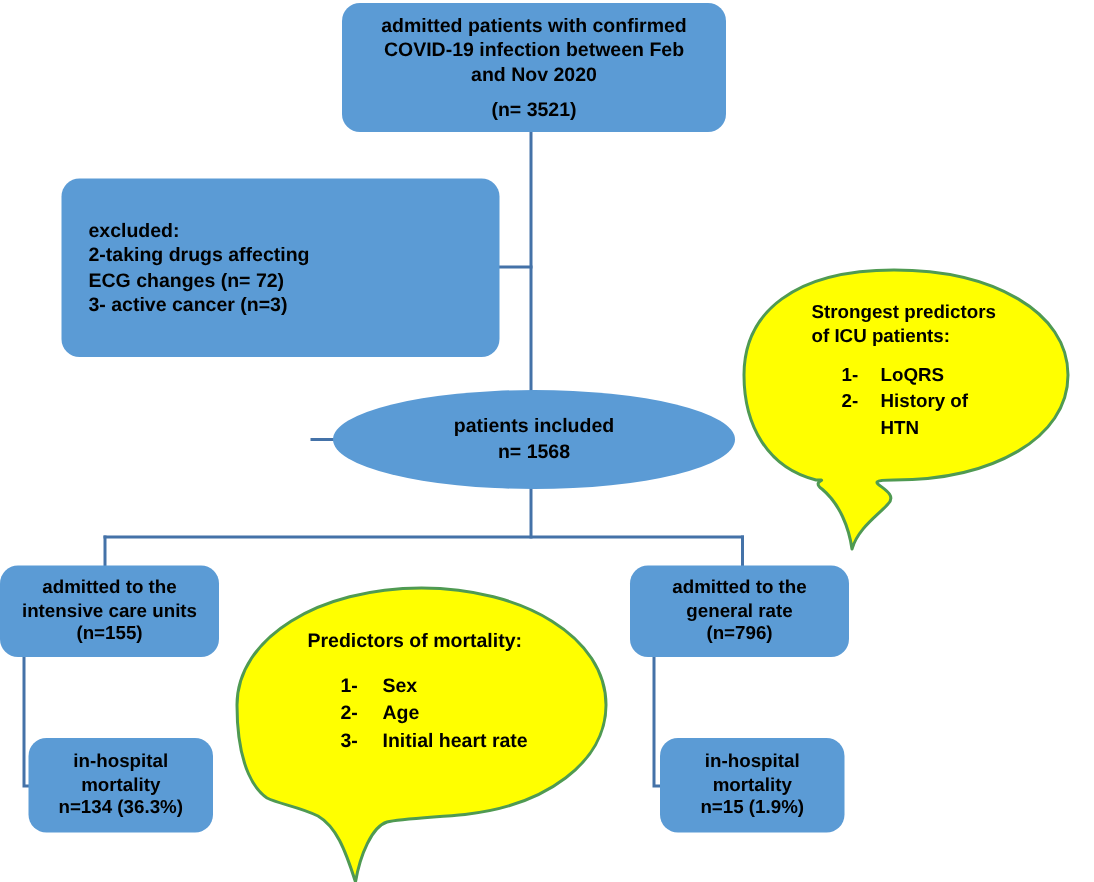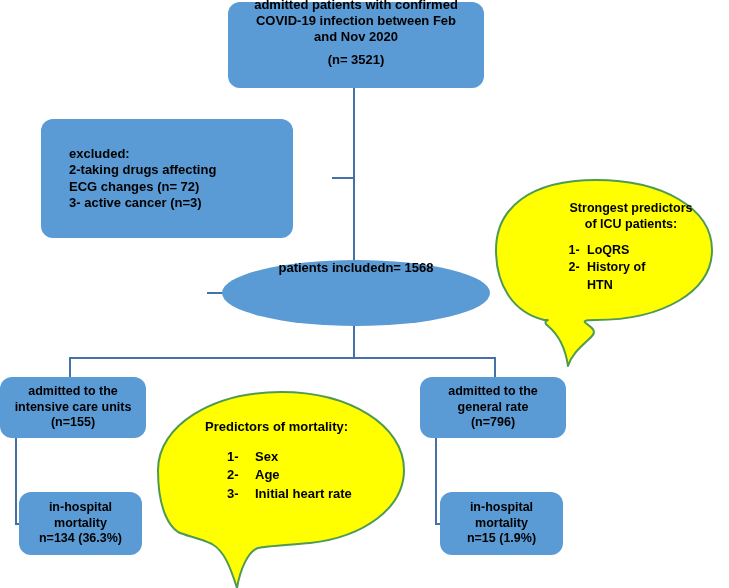--- a/index.html
+++ b/index.html
@@ -48,21 +48,21 @@
 
   
   .ellipse {
     position: absolute;
     z-index: 2;
     background: #5b9bd5;
     border-radius: 50%;
     color: #000000;
     font-weight: bold;
     display: flex;
-    flex-direction: row;
+    flex-direction: column;
     justify-content: center;
     text-align: center;
   }
   .ellipse .line { line-height: 1.3; }
 
   
   .callout {
     position: absolute;
     z-index: 3;
   }
@@ -114,28 +114,28 @@
       <path d="M 70 358 L 495 358"></path>
       <path d="M 70 358 L 70 377"></path>
       <path d="M 495 358 L 495 377"></path>
 
       <path d="M 16 438 L 16 524 L 52 524"></path>
 
       <path d="M 436 438 L 436 524 L 466 524"></path>
     </g>
   </svg>
 
-  <div class="box center" style="left:228px; top:2px; width:256px; height:86px; font-size:13px; padding:20px 8px;justify-content:flex-end;">
+  <div class="box center" style="left:228px; top:2px; width:256px; height:86px; font-size:13px; padding:20px 8px;">
     <div class="line">admitted patients with confirmed</div>
     <div class="line">COVID-19 infection between Feb</div>
     <div class="line">and Nov 2020</div>
     <div class="line" style="margin-top:7px;">(n= 3521)</div>
   </div>
 
-  <div class="box left" style="left:41px; top:119px; width:252px; height:119px; font-size:13px; padding:6px 28px;">
+  <div class="box left" style="left:41px; top:119px; width:292px; height:119px; font-size:13px; padding:6px 18px;">
     <div class="line">excluded:</div>
     <div class="line">2-taking drugs affecting</div>
     <div class="line">ECG changes (n= 72)</div>
     <div class="line">3- active cancer (n=3)</div>
   </div>
 
   <div class="ellipse" style="left:222px; top:260px; width:268px; height:66px; font-size:13px;">
     <div class="line">patients included</div>
     <div class="line">n= 1568</div>
   </div>
@@ -169,21 +169,21 @@
       <path d="M 596 180
                C 662 180, 712 208, 712 250
                C 712 292, 662 320, 596 320
                C 568 320, 602 326, 592 336
                C 586 343, 572 352, 568 366
                C 566 352, 560 336, 548 326
                C 540 320, 554 320, 544 320
                C 512 312, 496 284, 496 250
                C 496 208, 530 180, 596 180 Z" fill="#ffff00" stroke="#4f9a52" stroke-width="2" stroke-linejoin="round"></path>
     </svg>
-    <div class="callout-text" style="left:541px; top:200px; width:180px; font-size:12.5px;text-align:center;">
+    <div class="callout-text" style="left:541px; top:200px; width:180px; font-size:12.5px;">
       <div class="hd">Strongest predictors</div>
       <div class="hd">of ICU patients:</div>
       <ul class="callout-list" style="margin-top:9px; padding-left:20px;">
         <li>
           <span class="num" style="width:26px;">1-</span>
           <span class="txt">LoQRS</span>
         </li>
         <li>
           <span class="num" style="width:26px;">2-</span>
           <span class="txt">History of</span>

